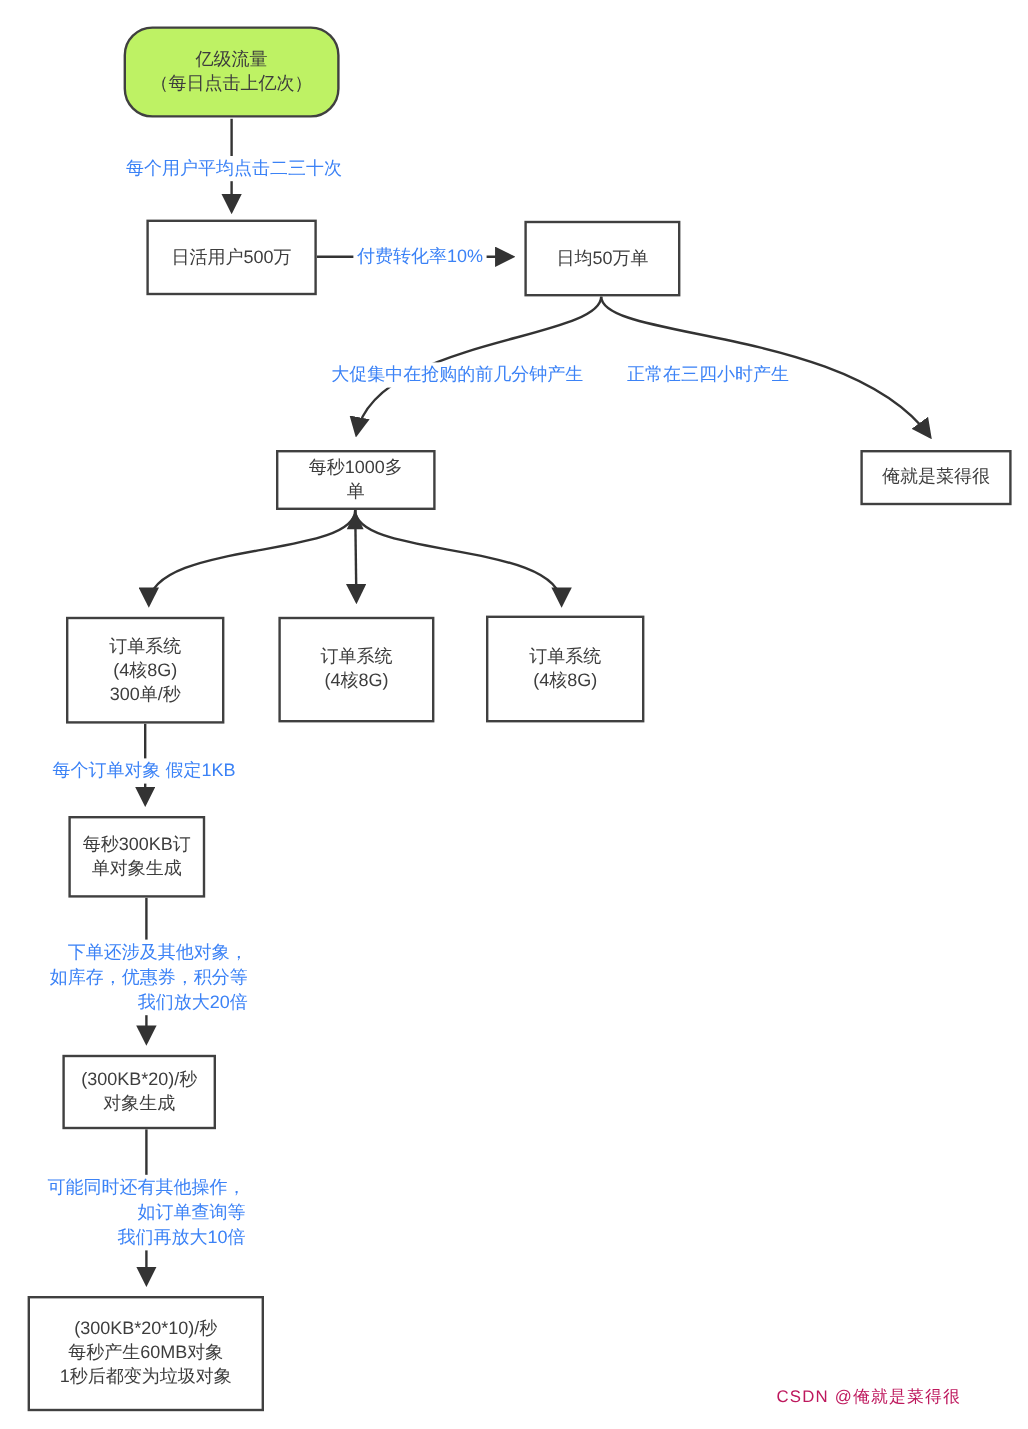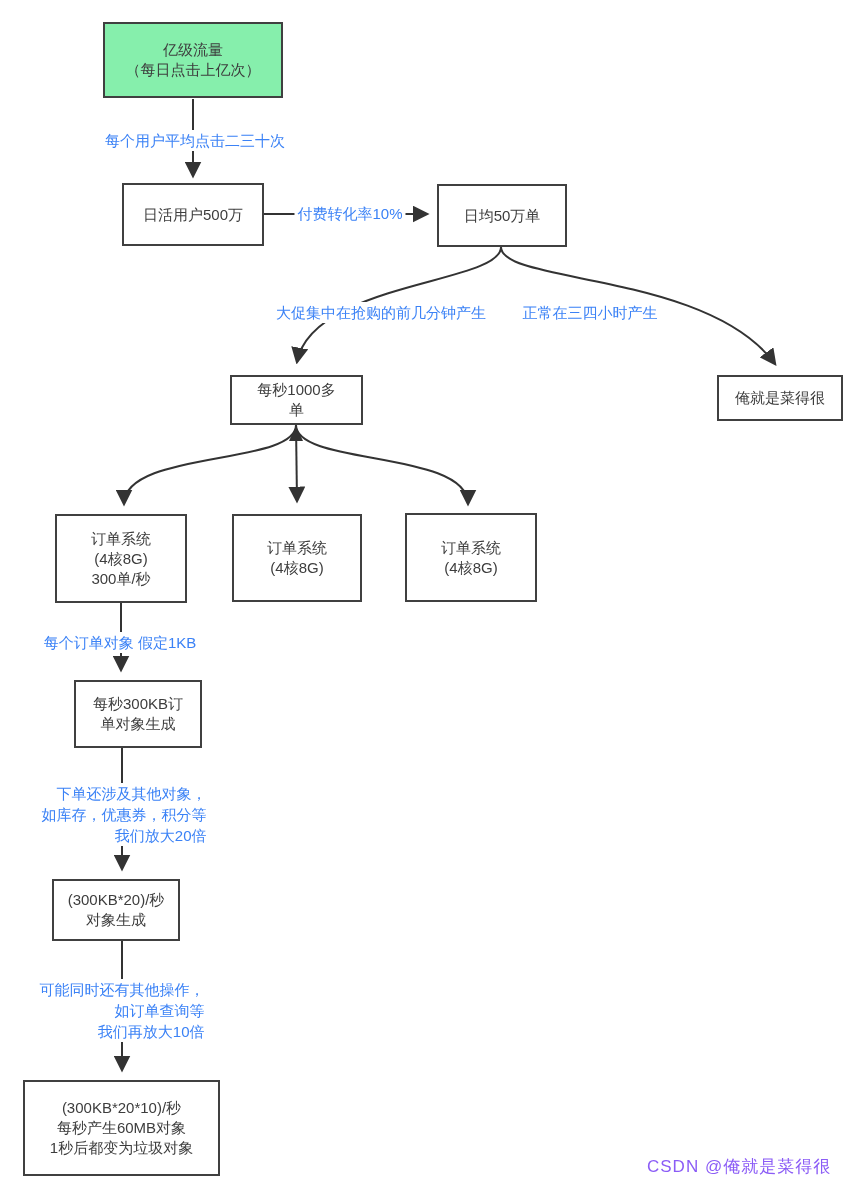--- a/index.html
+++ b/index.html
@@ -19,36 +19,36 @@
     border:2px solid #404040;
     display:flex;align-items:center;justify-content:center;
     text-align:center;
     z-index:2;
   }
   .node .node-text{
     white-space:pre-line;
     font-size:15px;line-height:20px;
     color:#3d3d3d;
   }
-  .node.highlight{background:#86efac;}
+  .node.highlight{background:#bef264;border-radius:24px;}
   .edge-label{
     position:absolute;
     transform:translateX(-50%);
     background:#ffffff;
     white-space:pre-line;
     text-align:right;
     font-size:15px;line-height:21px;
     color:#3b82f6;
     padding:0 3px;
     z-index:3;
   }
   .watermark{
     position:absolute;
-    font-size:17px;
-    color:#8b5cf6;
+    font-size:14px;
+    color:#be185d;
     z-index:4;
     letter-spacing:1px;
   }
 </style>
 </head>
 <body>
 
 <div id="canvas">
 
   <svg id="connectors" width="857" height="1191" viewBox="0 0 857 1191">
@@ -103,21 +103,21 @@
   <div class="node" style="left:232px;top:514px;width:130px;height:88px;">
     <span class="node-text">订单系统
 (4核8G)</span>
   </div>
 
   <div class="node" style="left:405px;top:513px;width:132px;height:89px;">
     <span class="node-text">订单系统
 (4核8G)</span>
   </div>
 
-  <div class="node" style="left:74px;top:680px;width:128px;height:68px;">
+  <div class="node" style="left:57px;top:680px;width:114px;height:68px;">
     <span class="node-text">每秒300KB订
 单对象生成</span>
   </div>
 
   <div class="node" style="left:52px;top:879px;width:128px;height:62px;">
     <span class="node-text">(300KB*20)/秒
 对象生成</span>
   </div>
 
   <div class="node" style="left:23px;top:1080px;width:197px;height:96px;">

